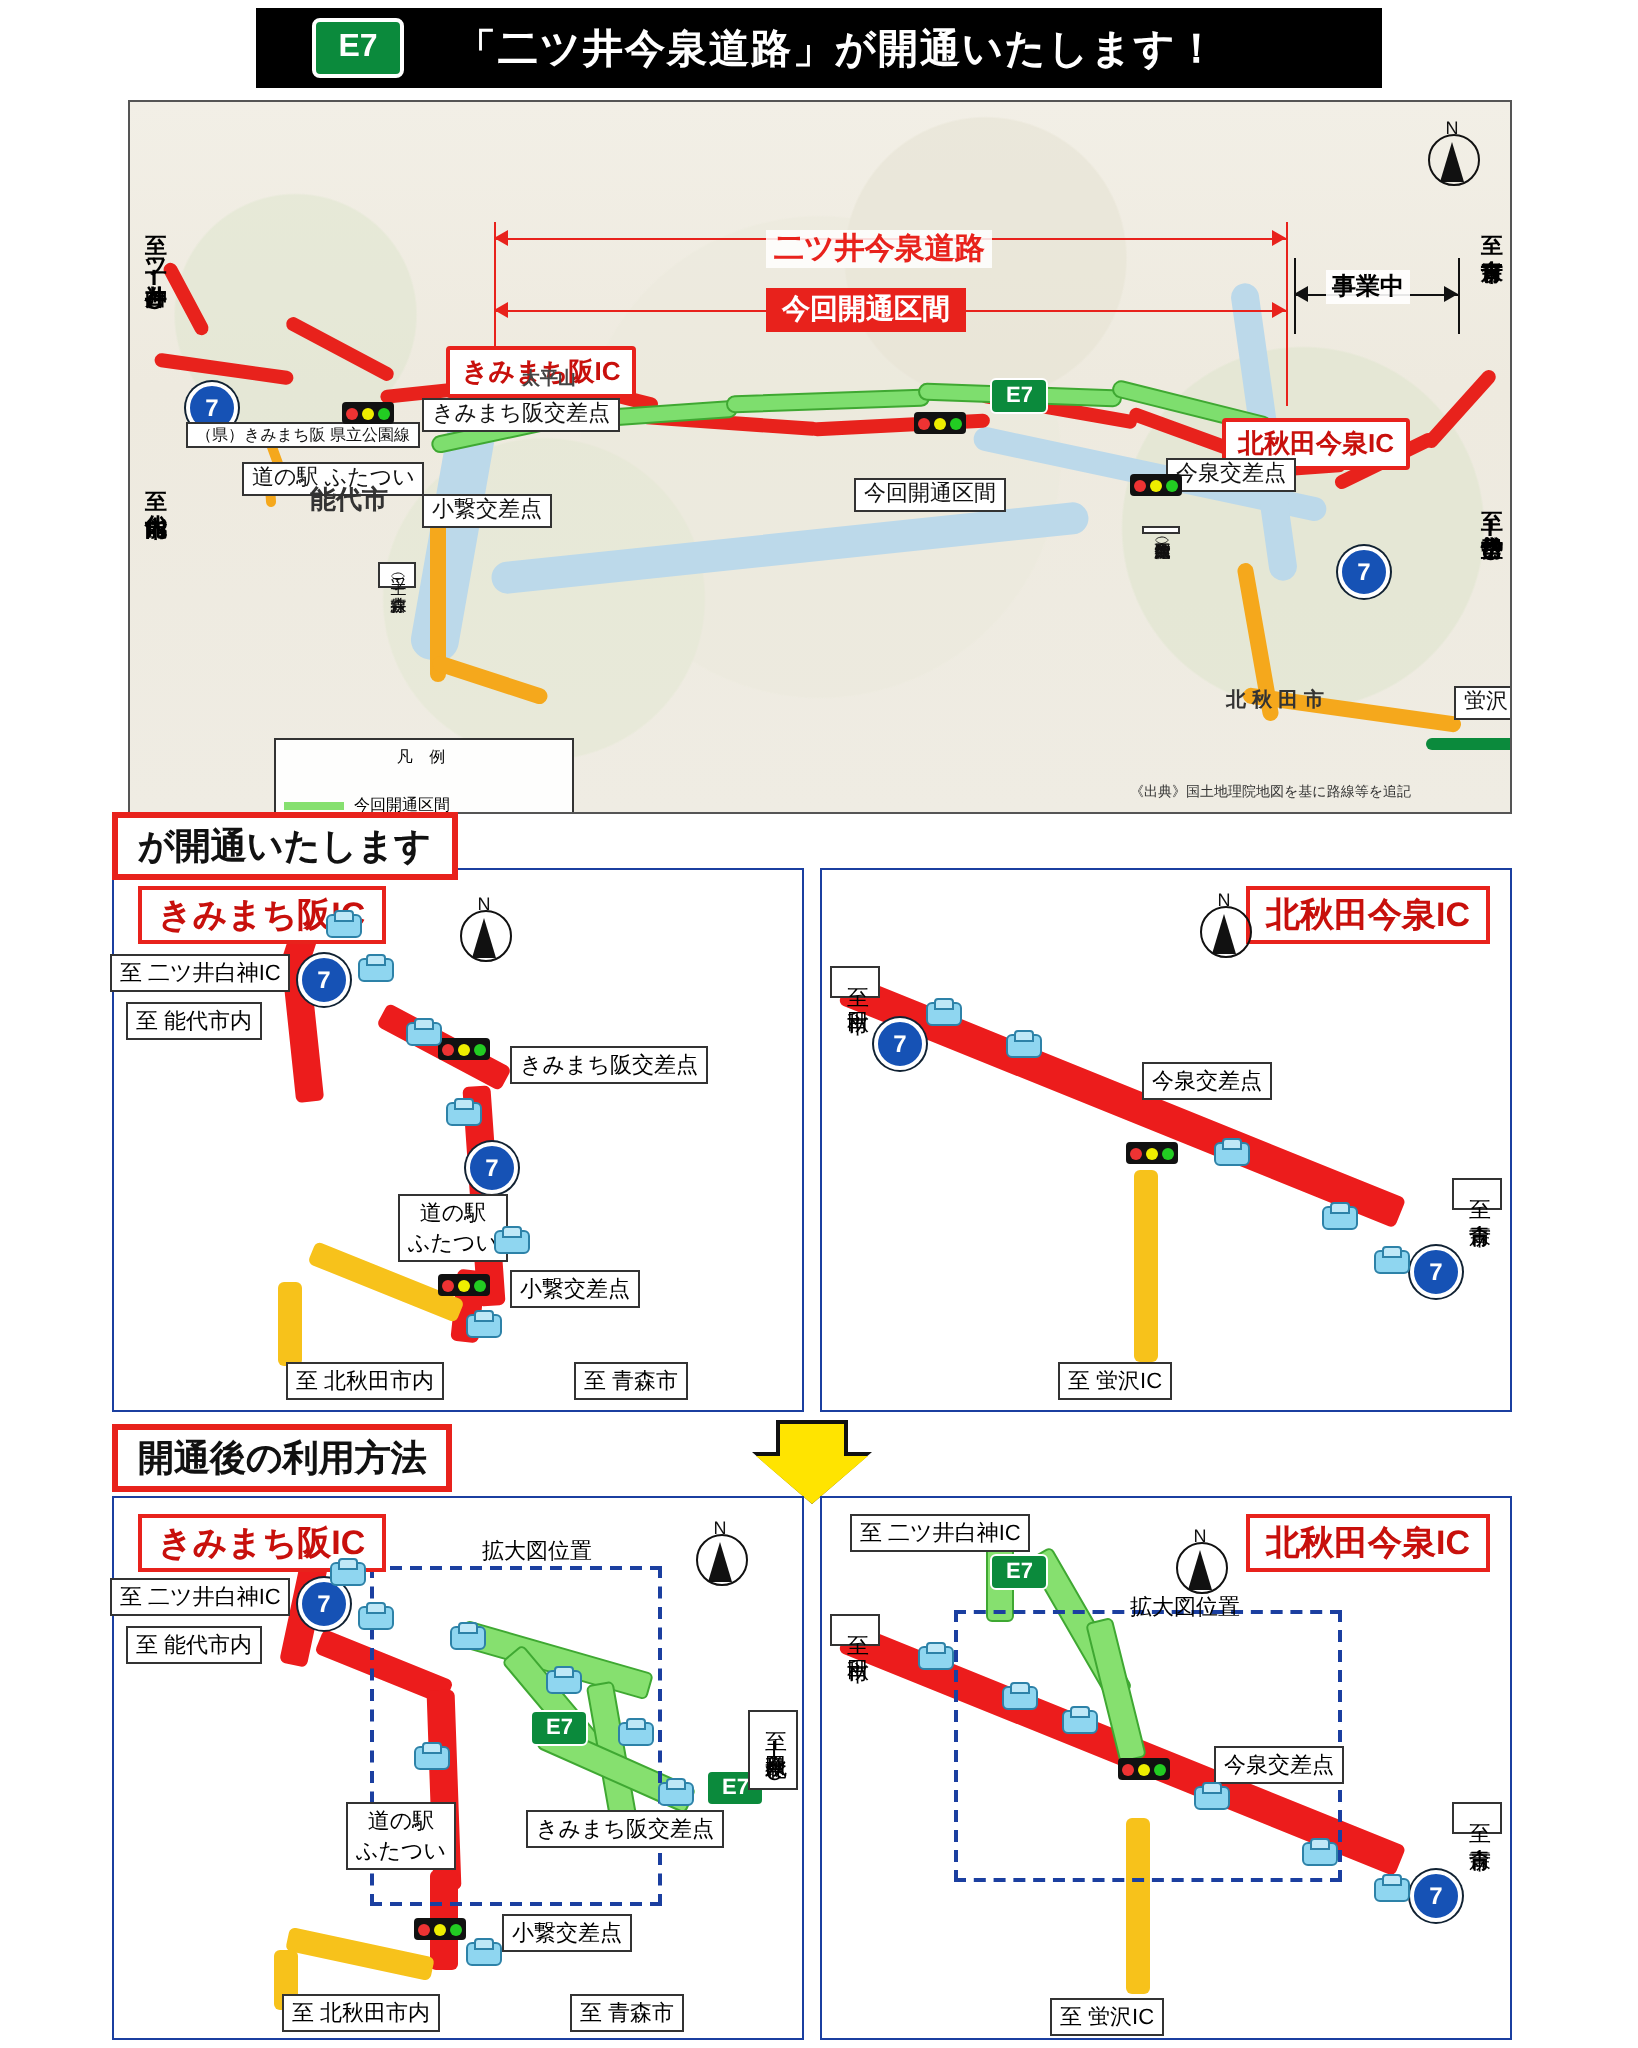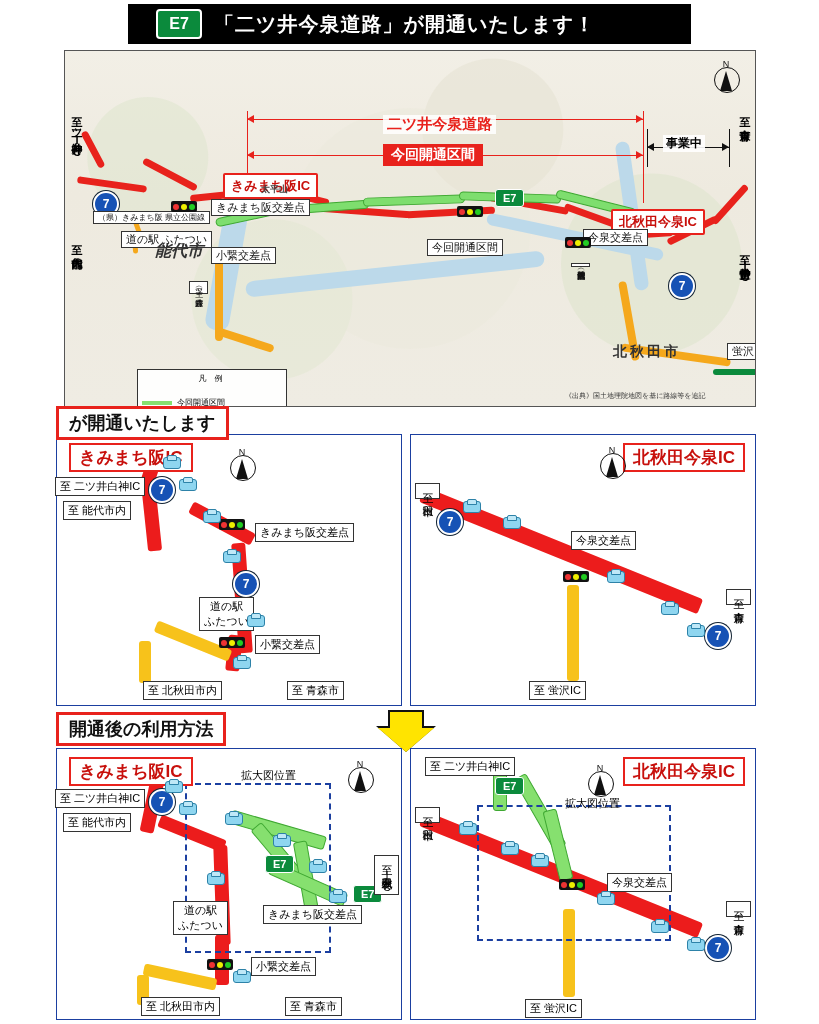--- a/index.html
+++ b/index.html
@@ -15,21 +15,21 @@
     position:absolute;left:128px;top:4px;width:563px;height:40px;
     background:#000;color:#fff;display:flex;align-items:center;
   }
   .header .e7{
     margin-left:28px;width:42px;height:26px;border-radius:4px;
     background:#0b8a3c;color:#fff;font-weight:bold;font-size:16px;
     display:flex;align-items:center;justify-content:center;
     border:2px solid #fff;
   }
   .header .htitle{
-    margin-left:12px;font-size:20px;font-weight:bold;letter-spacing:1px;
+    margin-left:26px;font-size:20px;font-weight:bold;letter-spacing:1px;
   }
 
   
   .bigmap{
     position:absolute;left:64px;top:50px;width:690px;height:355px;
     border:1px solid #555;
     background:
       linear-gradient(180deg,#f2efe6 0%,#eeeadf 40%,#efece3 100%);
     overflow:hidden;
   }
@@ -221,22 +221,22 @@
   <div class="lbl vert" style="left:672px;top:196px;font-size:11px;font-weight:bold;">至 伊勢堂岱IC</div>
 
   <div class="plainlbl" style="left:146px;top:148px;">きみまち阪交差点</div>
   <div class="plainlbl" style="left:146px;top:196px;">小繋交差点</div>
   <div class="plainlbl" style="left:362px;top:188px;">今回開通区間</div>
   <div class="plainlbl" style="left:518px;top:178px;">今泉交差点</div>
   <div class="plainlbl" style="left:56px;top:180px;">道の駅 ふたつい</div>
   <div class="plainlbl" style="left:28px;top:160px;font-size:8px;">（県）きみまち阪 県立公園線</div>
   <div class="plainlbl vert" style="left:124px;top:230px;font-size:8px;">（主）二ツ井森吉線</div>
   <div class="plainlbl vert" style="left:506px;top:212px;font-size:8px;">（国）大館能代空港西線</div>
-  <div class="lbl" style="left:90px;top:190px;font-size:16px;font-weight:bold;color:#333;font-style:italic;">能代市</div>
-  <div class="lbl" style="left:548px;top:292px;font-size:14px;font-weight:bold;color:#333;letter-spacing:3px;">北秋田市</div>
+  <div class="lbl" style="left:90px;top:190px;font-size:13px;font-weight:bold;color:#333;">能代市</div>
+  <div class="lbl" style="left:548px;top:292px;font-size:10px;font-weight:bold;color:#333;letter-spacing:3px;">北秋田市</div>
   <div class="lbl" style="left:196px;top:132px;font-size:9px;color:#444;">太平山</div>
 
   <div class="signal" style="left:106px;top:150px;">
       <i></i>
       <i></i>
       <i></i>
     </div>
   <div class="signal" style="left:392px;top:155px;">
       <i></i>
       <i></i>

